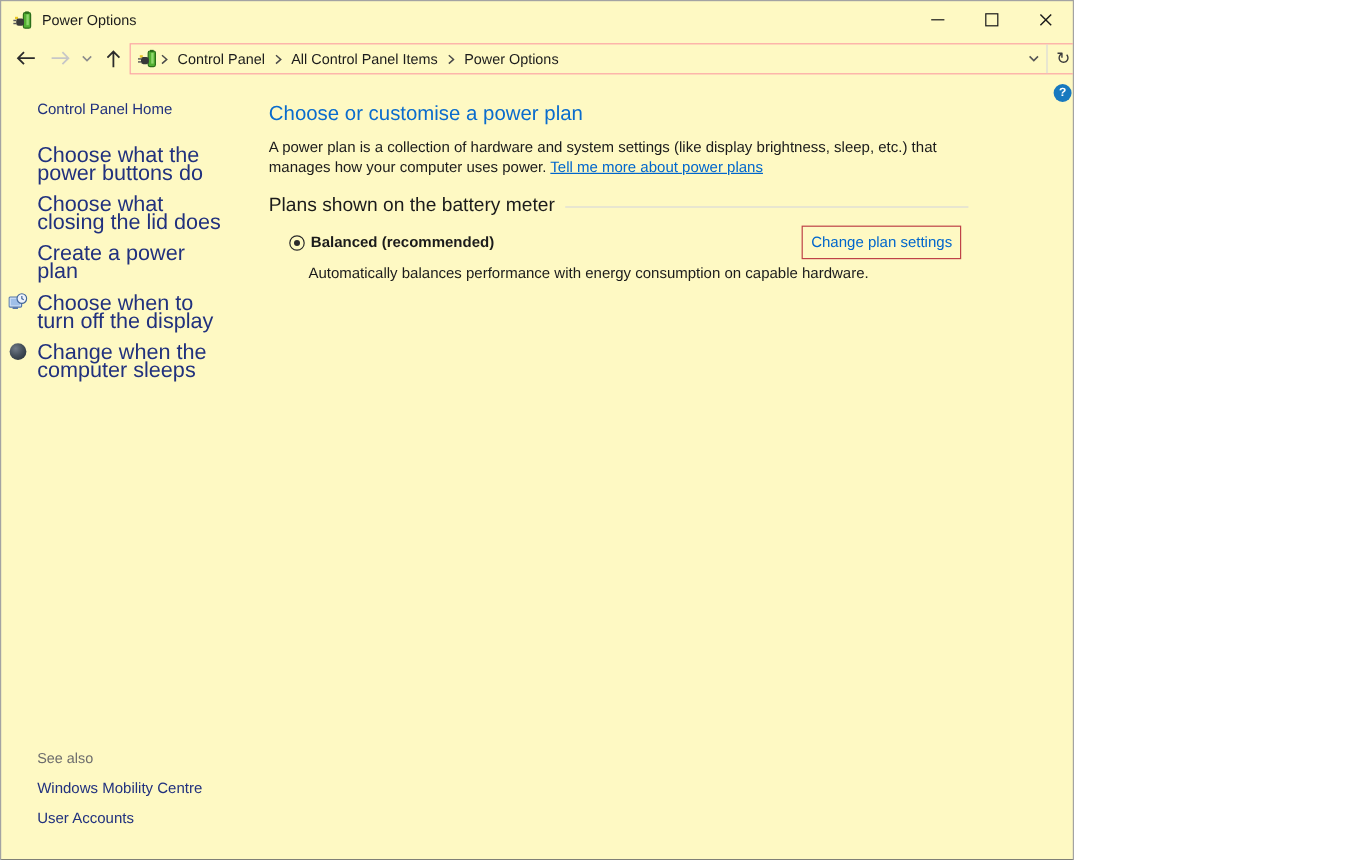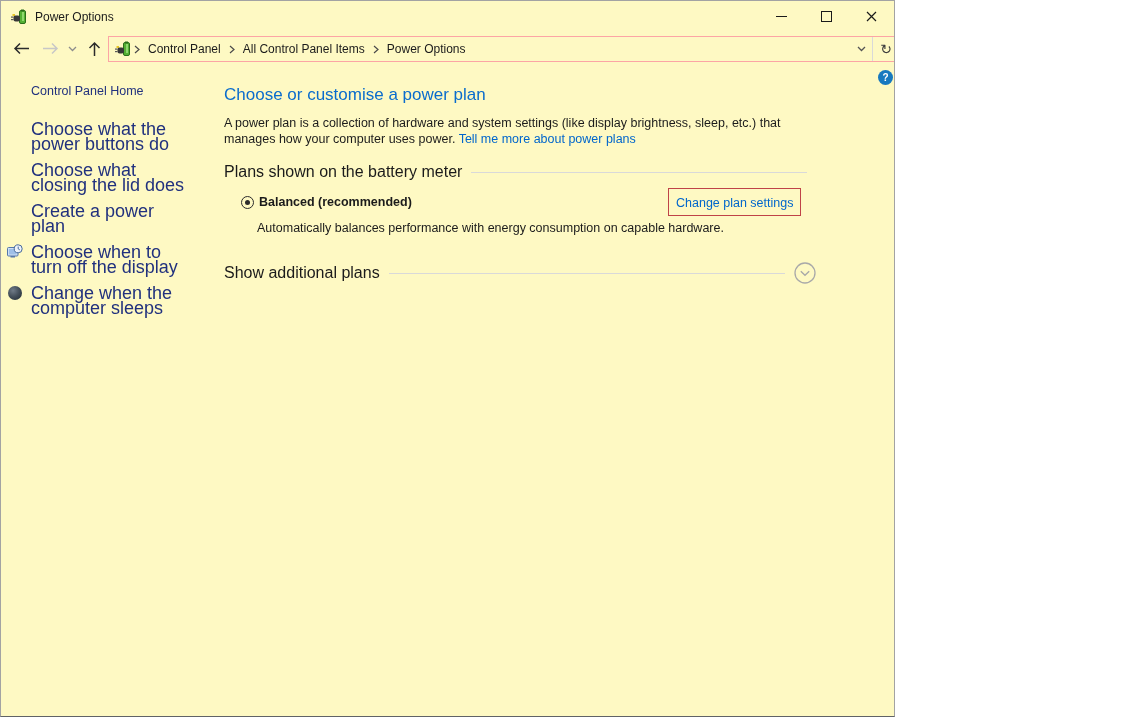--- a/index.html
+++ b/index.html
@@ -61,21 +61,21 @@
     background:radial-gradient(circle at 36% 32%, #707b88 0%, #46515c 45%, #1e2831 100%);
   }
   .see-also { position:absolute; left:30px; bottom:16px; }
   .see-also-title { color:#6d6d6d; font-size:12px; margin-bottom:11px; }
   .see-link { font-size:12.5px; color:#21317e; margin-bottom:11px; cursor:pointer; }
   
   .main { position:absolute; left:223px; top:64px; right:0; bottom:0; }
   .heading { margin-top:20px; font-size:17px; color:#0a6ccd; }
   .intro { margin-top:11px; width:588px; font-size:12.5px; line-height:15.5px; }
   .link { color:#0066cc; cursor:pointer; }
-  .u { }
+  .u { text-decoration:underline; }
   .section-row { margin-top:16px; width:583px; display:flex; align-items:center; }
   .section-label { font-size:16px; white-space:nowrap; }
   .rule { flex:1; border-top:1px solid #d9d9d9; margin-left:9px; }
   .plan-row { position:relative; margin-top:13px; height:20px; }
   .radio {
     position:absolute; left:17px; top:2px; width:11px; height:11px;
     border:1.5px solid #2b2b2b; border-radius:50%;
     display:flex; align-items:center; justify-content:center; cursor:pointer;
   }
   .radio-dot { width:5px; height:5px; border-radius:50%; background:#2b2b2b; }
@@ -200,20 +200,25 @@
         <path d="M11.2 2.6 V4.8 L12.8 5.9" stroke="#44689a" stroke-width="1" fill="none"></path>
       </svg>
       <span>Choose when to turn off the display</span>
     </div>
 
     <div class="side-link">
       <span class="sleep-ic"></span>
       <span>Change when the computer sleeps</span>
     </div>
 
+    <div class="see-also">
+      <div class="see-also-title">See also</div>
+      <div class="see-link">Windows Mobility Centre</div>
+      <div class="see-link">User Accounts</div>
+    </div>
   </div>
 
   <div class="main">
     <div class="heading">Choose or customise a power plan</div>
 
     <div class="intro">
       <span>A power plan is a collection of hardware and system settings (like display brightness, sleep, etc.) that manages how your computer uses power.</span>
       <span class="link u">Tell me more about power plans</span>
     </div>
 
@@ -227,25 +232,15 @@
           <span class="radio-dot"></span>
         </span>
       <span class="plan-name">Balanced (recommended)</span>
       <span class="change-box">
         <span class="link change-link">Change plan settings</span>
       </span>
     </div>
 
     <div class="plan-desc">Automatically balances performance with energy consumption on capable hardware.</div>
 
-    <div class="show-row">
-      <span class="section-label">Show additional plans</span>
-      <span class="rule"></span>
-      <span class="chev-btn">
-        <svg width="22" height="22" viewBox="0 0 22 22">
-          <circle cx="11" cy="11" r="10" fill="none" stroke="#a9a9a9" stroke-width="1.3"></circle>
-          <path d="M6.8 9.3 L11 13.3 L15.2 9.3" fill="none" stroke="#a9a9a9" stroke-width="1.4"></path>
-        </svg>
-      </span>
-    </div>
   </div>
 
 </div>
 
 </body></html>

